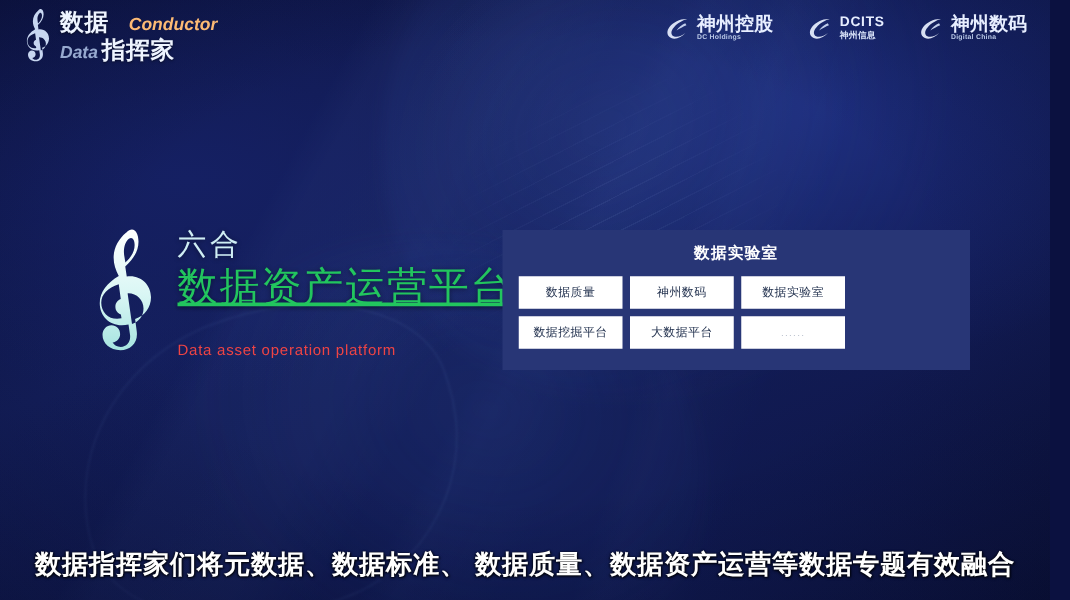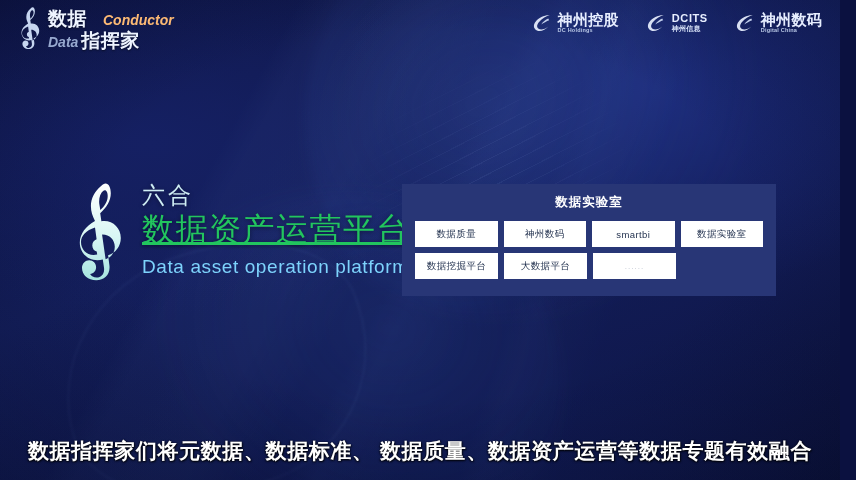--- a/index.html
+++ b/index.html
@@ -138,22 +138,22 @@
     line-height: 1.15; font-weight: 400;
     text-shadow: 0 1px 4px rgba(0,0,0,.45);
   }
   .lt-2 {
     font-size: 32px; color: #22c55e; letter-spacing: 1.5px;
     line-height: 1.3; font-weight: 400; margin-top: 1px;
     text-shadow: 0 1px 4px rgba(0,0,0,.45);
     text-decoration: underline;
   }
   .lt-3 {
-    font-size: 19px; color: #7dd3fc; letter-spacing: .6px;
-    margin-top: 5px; font-weight: 400;
+    font-size: 12px; color: #ef4444; letter-spacing: .6px;
+    margin-top: 22px; font-weight: 400;
   }
 
   
   .panel {
     position: absolute;
     left: 402px; top: 184px;
     width: 374px; height: 112px;
     background: #283676;
     box-sizing: border-box;
     padding: 10px 13px 12px 13px;
@@ -299,21 +299,20 @@
       <div class="lt-3">Data asset operation platform</div>
     </div>
   </div>
 
   <div class="panel">
     <div class="panel-title">数据实验室</div>
 
     <div class="card-row">
       <div class="card">数据质量</div>
       <div class="card">神州数码</div>
-      <div class="card">smartbi</div>
       <div class="card">数据实验室</div>
     </div>
 
     <div class="card-row">
       <div class="card">数据挖掘平台</div>
       <div class="card">大数据平台</div>
       <div class="card muted">......</div>
     </div>
   </div>
 

